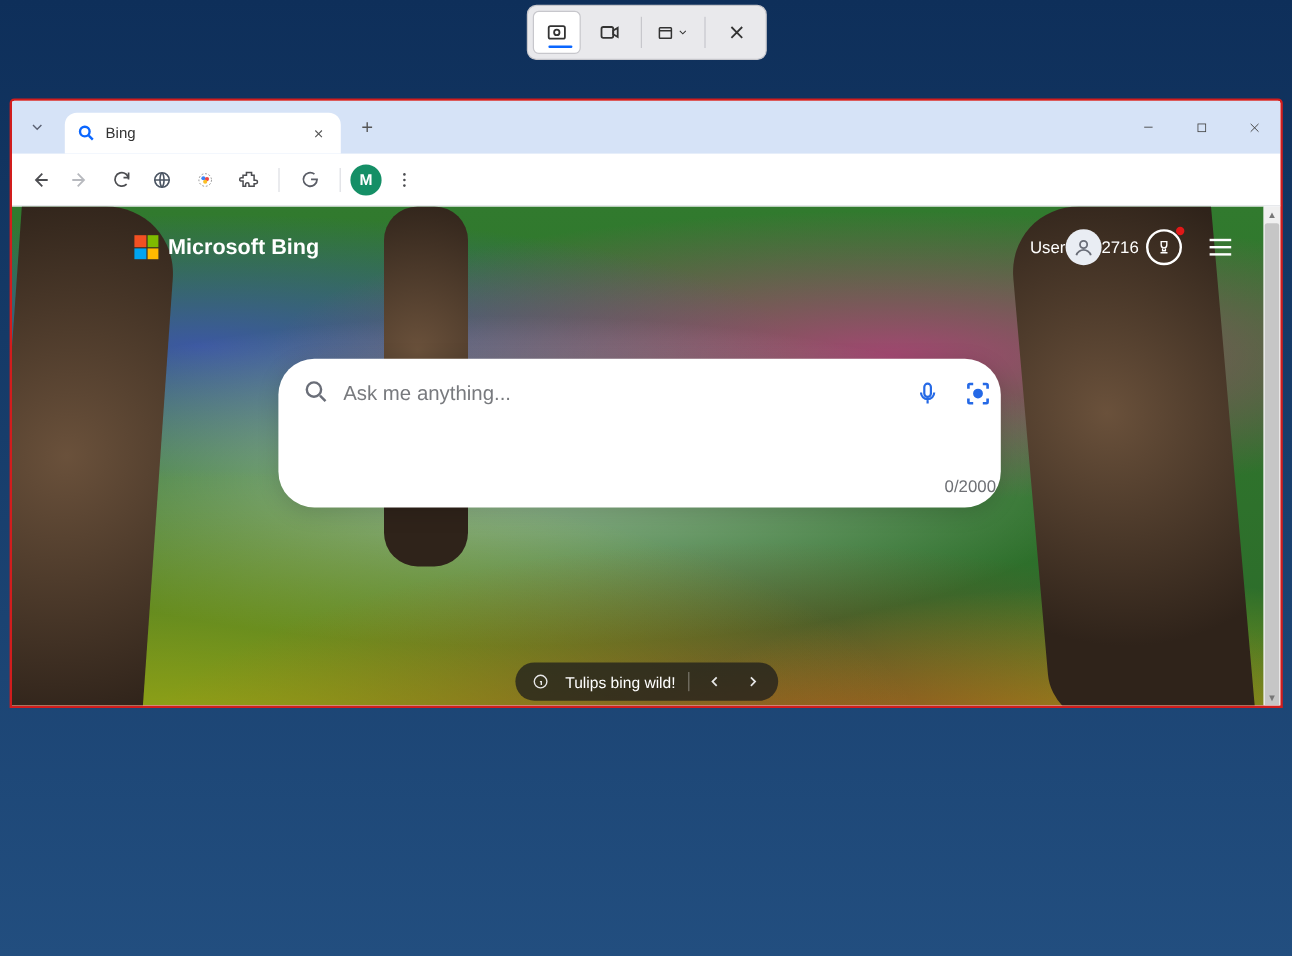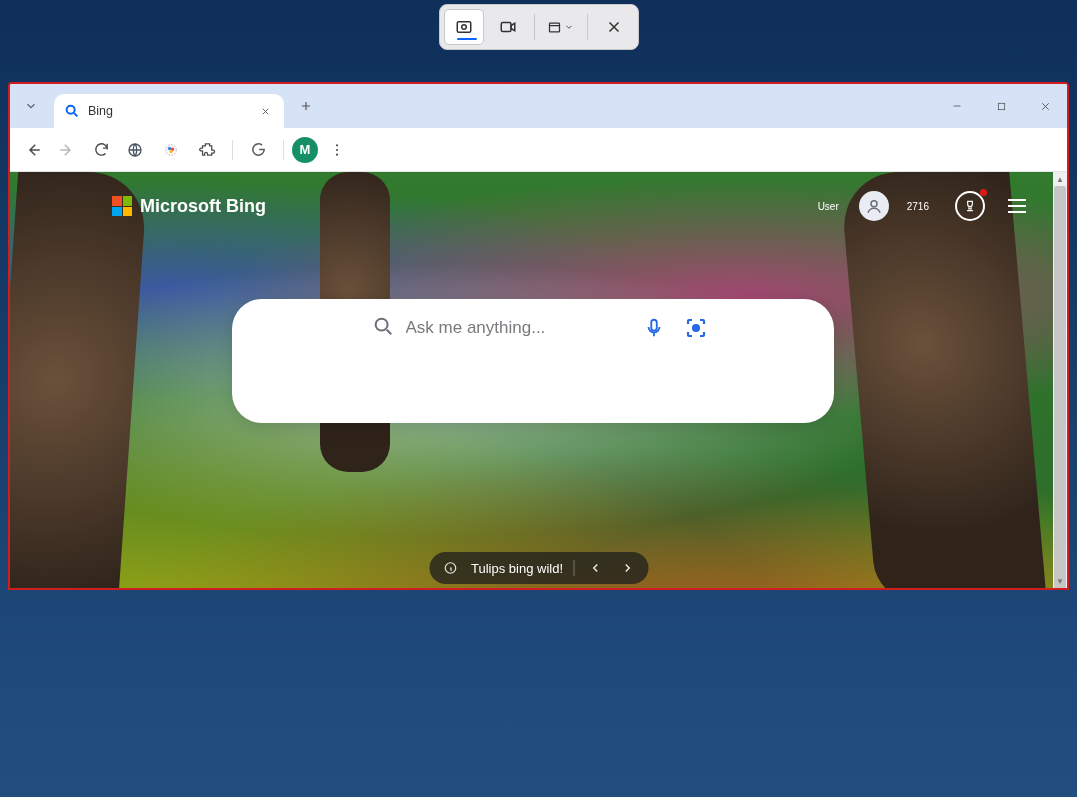--- a/index.html
+++ b/index.html
@@ -95,35 +95,35 @@
   
   .bing-header {
     position: absolute; top: 12px; left: 0; right: 14px; height: 44px;
     display: flex; align-items: center; padding: 0 22px 0 102px; color: #fff;
   }
   .bing-logo { display: flex; align-items: center; gap: 8px; font-weight: 600; font-size: 18px; }
   .ms-grid { width: 20px; height: 20px; display: grid; grid-template-columns: 1fr 1fr; grid-template-rows: 1fr 1fr; gap: 1px; }
   .ms-grid div:nth-child(1){background:#f25022;} .ms-grid div:nth-child(2){background:#7fba00;}
   .ms-grid div:nth-child(3){background:#00a4ef;} .ms-grid div:nth-child(4){background:#ffb900;}
   .bing-header .spacer { flex: 1; }
-  .bh-item { display: flex; align-items: center; gap: 20px; font-size: 10px; cursor: pointer; }
+  .bh-item { display: flex; align-items: center; gap: 0; font-size: 14px; cursor: pointer; }
   .bh-avatar { width: 30px; height: 30px; border-radius: 50%; background: #e9edf3; display: flex; align-items: center; justify-content: center; }
   .bh-avatar svg { width: 18px; height: 18px; color: #6a6e78; }
   .bh-rewards { width: 30px; height: 30px; border-radius: 50%; border: 2px solid #fff; display:flex; align-items:center; justify-content:center; position:relative; margin-left:6px;}
   .bh-rewards svg { width: 14px; height: 14px; color: #fff; }
   .bh-rewards .dot { position:absolute; top:-4px; right:-4px; width:7px; height:7px; background:#e11818; border-radius:50%; }
   .bh-menu { width: 28px; height: 28px; display:flex; flex-direction:column; justify-content:center; align-items:center; gap:4px; cursor:pointer; margin-left: 18px;}
   .bh-menu span { width:18px; height:2px; background:#fff; }
 
   
   .searchbox {
     position: absolute; top: 127px; left: 222px; width: 602px; height: 124px;
     background: #fff; border-radius: 30px; padding: 14px 4px 10px 20px;
     box-shadow: 0 4px 18px rgba(0,0,0,0.15);
-    display: flex; flex-direction: column; align-items: center;
+    display: flex; flex-direction: column;
   }
   .searchbox-row1 { display: flex; align-items: center; gap: 12px; }
   .searchbox-row1 .sb-search-icon svg { width: 22px; height: 22px; color: #6a6e78; }
   .searchbox-input {
     flex: 1; border: none; outline: none; font-size: 17px; color: #333; background: transparent;
   }
   .searchbox-input::placeholder { color: #787a7e; }
   .sb-voice svg { width: 22px; height: 22px; color: #2569e6; }
   .sb-lens svg { width: 24px; height: 24px; color: #2569e6; }
   .sb-icon-btn { width: 30px; height: 30px; display:flex; align-items:center; justify-content:center; cursor:pointer; }
@@ -298,21 +298,21 @@
       <div class="spacer"></div>
       <div class="bh-item">
         <span>User</span>
         <span class="bh-avatar">
           <svg viewBox="0 0 24 24" fill="none" stroke="currentColor" stroke-width="2">
               <circle cx="12" cy="9" r="4"></circle>
               <path d="M4 21c1-4 5-6 8-6s7 2 8 6"></path>
             </svg>
         </span>
       </div>
-      <div class="bh-item" style="margin-left:18px;">
+      <div class="bh-item" style="margin-left:0;">
         <span>2716</span>
         <span class="bh-rewards">
           <svg viewBox="0 0 24 24" fill="none" stroke="currentColor" stroke-width="2">
               <path d="M8 4h8v5a4 4 0 01-8 0zM10 14v3h4v-3M7 20h10"></path>
             </svg>
           <span class="dot"></span>
         </span>
       </div>
       <div class="bh-menu">
         <span></span>
@@ -336,20 +336,23 @@
               <path d="M6 11a6 6 0 0012 0M12 18v3"></path>
             </svg>
         </span>
         <span class="sb-icon-btn sb-lens">
           <svg viewBox="0 0 24 24" fill="none" stroke="currentColor" stroke-width="2.2">
               <path d="M4 8V5a1 1 0 011-1h3M20 8V5a1 1 0 00-1-1h-3M4 16v3a1 1 0 001 1h3M20 16v3a1 1 0 01-1 1h-3"></path>
               <circle cx="12" cy="12" r="3" fill="currentColor"></circle>
             </svg>
         </span>
       </div>
+      <div class="searchbox-row2">
+        <span>0/2000</span>
+      </div>
     </div>
 
     <div class="img-info">
       <span class="ii-btn">
         <svg viewBox="0 0 24 24" fill="none" stroke="currentColor" stroke-width="2">
             <circle cx="12" cy="12" r="9"></circle>
             <path d="M12 8h.01M11 12h2v5"></path>
           </svg>
       </span>
       <span class="info-text">Tulips bing wild!</span>

